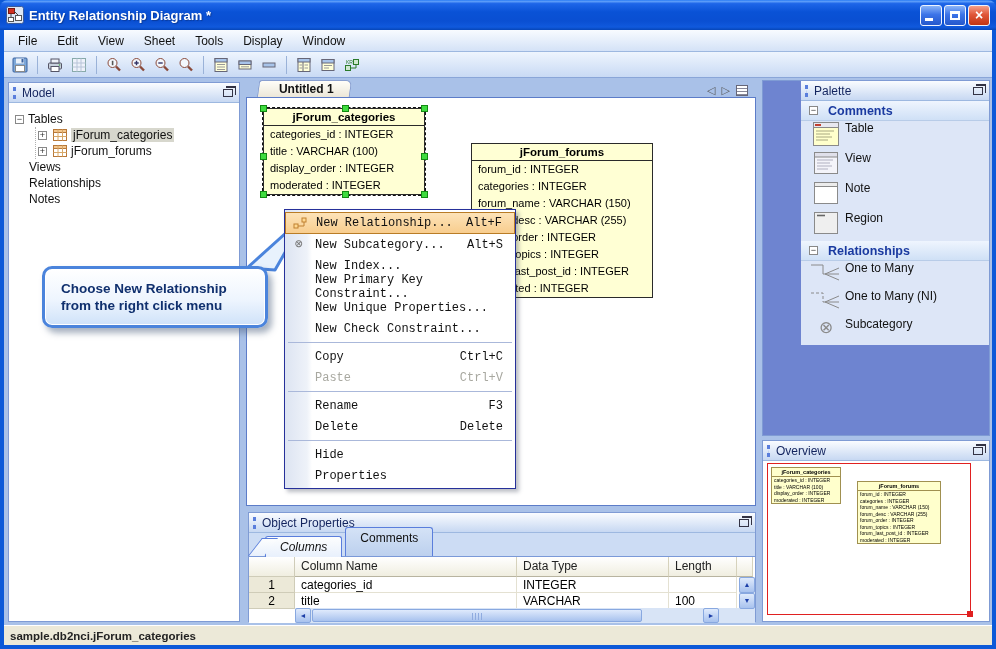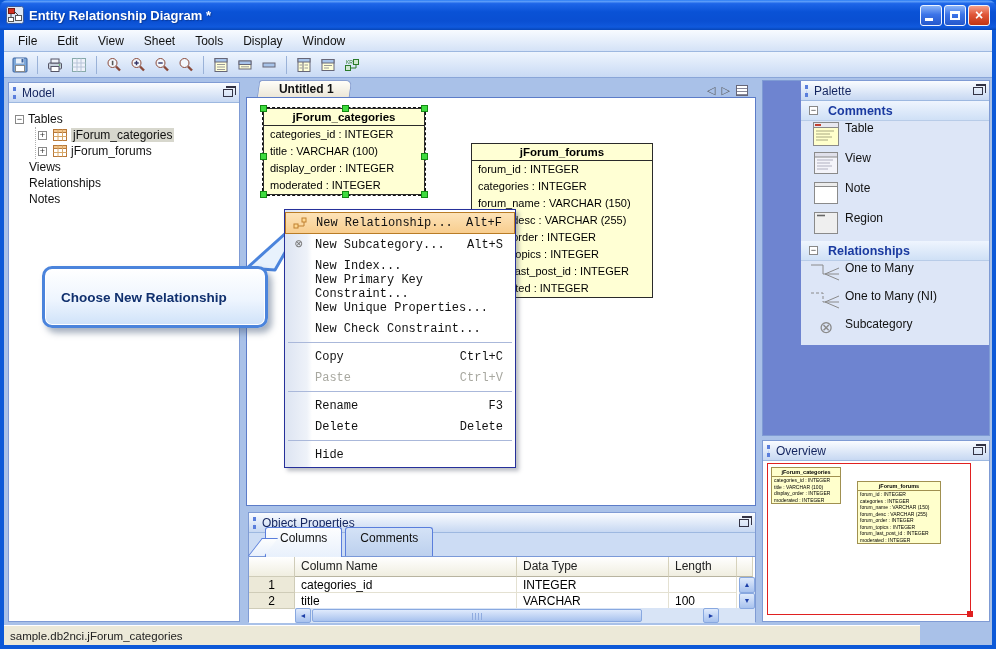--- a/index.html
+++ b/index.html
@@ -110,44 +110,44 @@
   .mini { position:absolute; background:#ffffcc; border:1px solid #a09050; overflow:hidden; }
   .mini .mhdr { font-size:5.5px; font-weight:bold; text-align:center; border-bottom:1px solid #a09050; line-height:8px; white-space:nowrap; overflow:hidden; }
   .mini .mfld { font-size:5px; line-height:6.5px; padding:0 2px; white-space:nowrap; overflow:hidden; }
 
   
   .objprops { left:248px; top:512px; width:508px; height:110px; background:#14532d; }
   .tabstrip { height:24px; background:#ccdcf4; display:flex; align-items:flex-end; padding-left:6px; position:relative; border-bottom:1px solid #7a99d8; }
   .tab-slash { width:16px; height:18px; background:linear-gradient(180deg,#fdfefe,#e8f0fc); border-top:1px solid #5a7edc; border-left:1px solid #5a7edc; transform:skewX(-38deg); margin-right:-6px; }
   .ptab { height:29px; padding:3px 14px 0; font-size:12px; color:#111; border:1px solid #5a7edc; border-bottom:none;
     border-radius:3px 3px 0 0; background:linear-gradient(180deg,#d4e2f6,#bcd0ee); margin-right:3px; }
-  .ptab.active { background:linear-gradient(180deg,#fdfefe,#e8f0fc); height:30px; margin-bottom:-1px; }
+  .ptab.active { background:linear-gradient(180deg,#fdfefe,#e8f0fc); height:21px; margin-bottom:-1px;font-style:italic; }
   .grid { display:flex; flex-direction:column; background:#fff; height:66px; position:relative; }
   .grow { display:flex; }
   .gh { height:20px; background:linear-gradient(180deg,#ffffff,#f0eee0); border-right:1px solid #d6d2bc; border-bottom:1px solid #b8b4a0;
     font-size:12px; color:#222; padding:2px 6px; }
   .gn { width:46px; flex:0 0 46px; background:#ece9d8; border-right:1px solid #cfccb8; border-bottom:1px solid #cfccb8;
     font-size:12px; text-align:center; padding-top:1px; }
   .gc { font-size:12px; padding:1px 6px; border-right:1px solid #e4e1d2; border-bottom:1px solid #e4e1d2; height:16px; white-space:nowrap; overflow:hidden; }
   .w-name { width:222px; flex:0 0 222px; } .w-type { width:152px; flex:0 0 152px; } .w-len { width:68px; flex:0 0 68px; }
   .w-scroll { width:16px; flex:0 0 16px; }
   .sbtn { width:16px; height:16px; background:linear-gradient(180deg,#dfeafc,#a8c2ee); border:1px solid #88a8e0; border-radius:2px;
     font-size:7px; color:#1d3fa8; text-align:center; line-height:14px; }
   .hscroll { position:absolute; left:46px; right:16px; bottom:0; height:15px; background:#d8e4f6; display:flex; align-items:center; }
   .hscroll .sbtn { height:15px; line-height:13px; }
   .hthumb { height:13px; margin:0 1px; flex:1 1 auto; max-width:330px; background:linear-gradient(180deg,#dfeafc,#a8c2ee);
     border:1px solid #88a8e0; border-radius:2px; position:relative; }
   .hthumb::after { content:''; position:absolute; left:50%; top:3px; width:10px; height:7px; margin-left:-5px;
     background:repeating-linear-gradient(90deg,#8fabdf 0 1px,transparent 1px 3px); }
   .htrack-gap { flex:0 0 60px; }
   .vscroll { position:absolute; right:0; top:20px; bottom:0; width:16px; background:#d8e4f6; }
 
-  .statusbar { left:0; top:595px; width:916px; height:20px; background:#ece9d8; border-top:1px solid #fff;
+  .statusbar { left:0; top:595px; width:988px; height:20px; background:#ece9d8; border-top:1px solid #fff;
     display:flex; align-items:center; padding-left:6px; font-size:11.5px; color:#222;
-    box-shadow:0 -2px 0 #a9c1e8; }
+    box-shadow:0 -2px 0 #a9c1e8;font-weight:bold; }
 </style>
 </head>
 <body>
 
 <div class="abs titlebar">
   <svg class="app-icon" viewBox="0 0 18 18">
     <rect x="0.5" y="0.5" width="17" height="17" rx="2" fill="#dce6f4" stroke="#3a5a9a"></rect>
     <rect x="2.5" y="2.5" width="6" height="5" fill="#d03020" stroke="#7a1a10"></rect>
     <rect x="9.5" y="9.5" width="6" height="5" fill="#ffffff" stroke="#555"></rect>
     <rect x="2.5" y="11.5" width="5" height="4" fill="#ffffff" stroke="#555"></rect>
@@ -410,20 +410,24 @@
       <div class="mi">
         <span class="mico"></span>
           <span class="mlabel">Delete</span>
         <span class="mkey">Delete</span>
         </div>
       <div class="msep"></div>
       <div class="mi">
         <span class="mico"></span>
           <span class="mlabel">Hide</span>
         </div>
+      <div class="mi">
+        <span class="mico"></span>
+          <span class="mlabel">Properties</span>
+        </div>
     </div>
   </div>
 
   <div class="abs panel objprops" style="left:244px;top:482px;">
     <div class="panel-hdr">
       <span class="grip"></span>
       <span class="panel-title">Object Properties</span>
       <span class="float-ico"></span>
     </div>
     <div class="tabstrip">
@@ -578,13 +582,14 @@
   <div class="abs statusbar">
     <span>sample.db2nci.jForum_categories</span>
   </div>
 </div>
 
 <svg class="abs callout-tail" viewBox="0 0 86 74">
   <polygon points="14,60 74,6 42,62" fill="#e8f2fd" stroke="#4b84dc" stroke-width="3" stroke-linejoin="round"></polygon>
 </svg>
 <div class="abs callout">
   <div>Choose New Relationship</div>
+  <div>from the right click menu</div>
 </div>
 
 </body></html>

